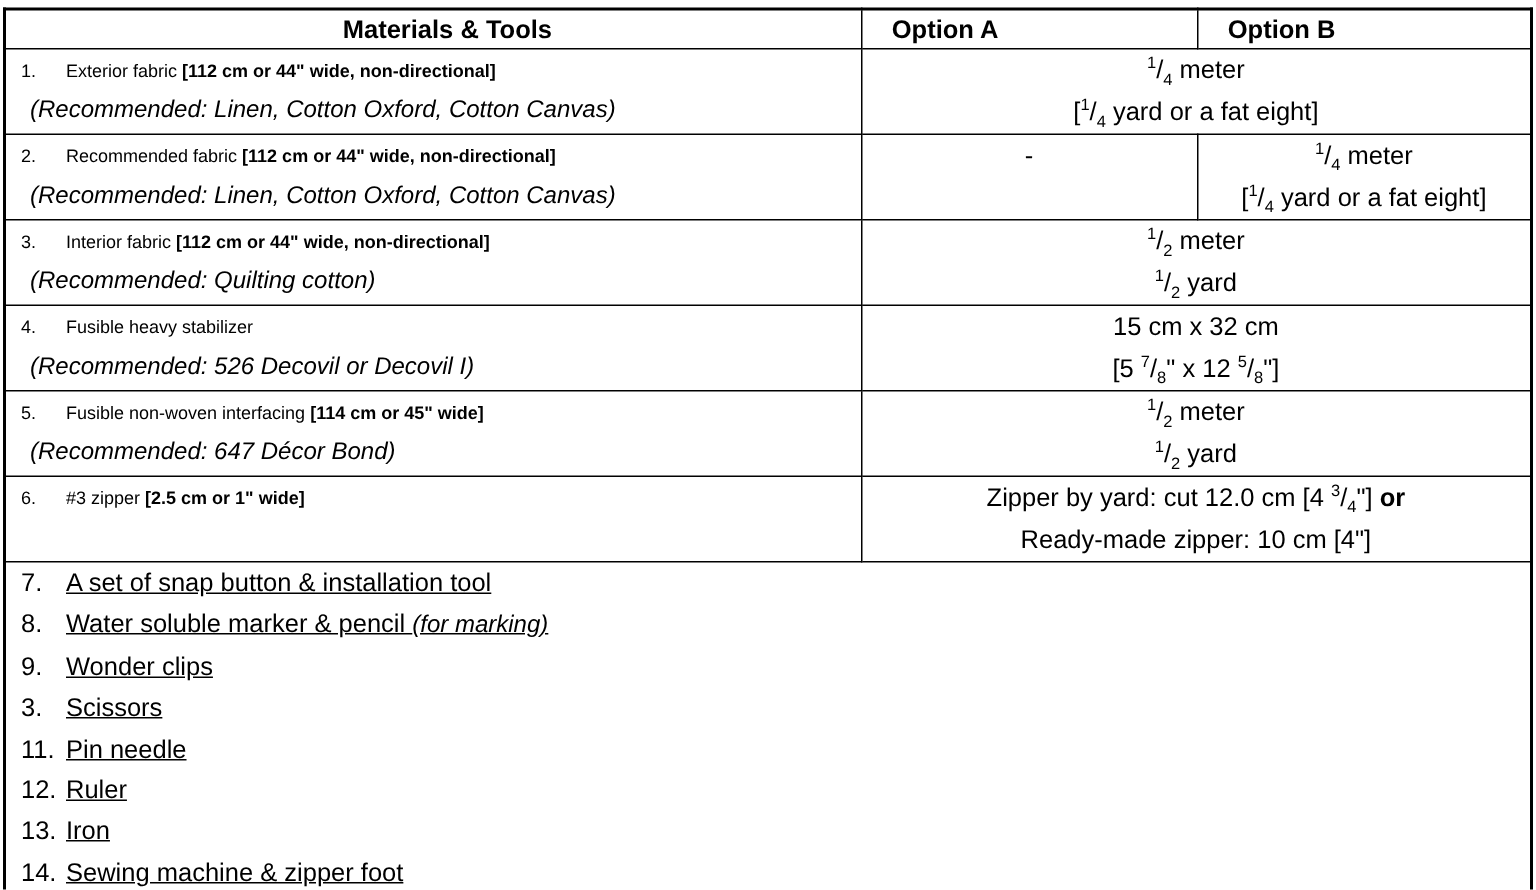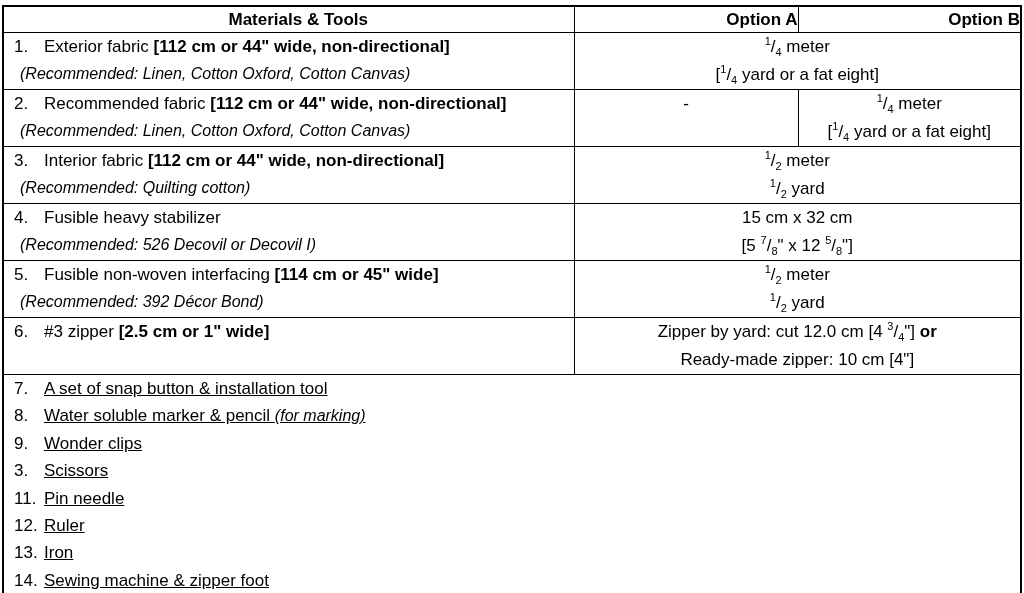--- a/index.html
+++ b/index.html
@@ -25,30 +25,31 @@
     padding: 0;
     overflow: hidden;
   }
   col.c1 { width: 571px; }
   col.c2 { width: 224px; }
   col.c3 { width: 223px; }
   tr.head-row th {
     height: 25px;
     font-size: 17px;
     font-weight: bold;
-    text-align: right;
+    text-align: left;
     vertical-align: middle;
+    padding-left: 20px;
   }
   tr.head-row th.first {
     text-align: center;
     padding-left: 19px;
   }
   tr.mat-row td { height: 54px; }
   .title-line {
-    font-size: 17px;
+    font-size: 12px;
     line-height: 28px;
     white-space: nowrap;
   }
   .num {
     display: inline-block;
     width: 40px;
     padding-left: 10px;
     box-sizing: border-box;
   }
   .note {
@@ -133,21 +134,21 @@
             <div class="note">(Recommended: 526 Decovil or Decovil I)</div>
           </td>
           <td class="opt-cell" colspan="2">
             <div class="opt-line"><span>15 cm x 32 cm</span></div>
             <div class="opt-line"><span>[5 </span><span class="frac"><sup>7</sup>/<sub>8</sub></span><span>" x 12 </span><span class="frac"><sup>5</sup>/<sub>8</sub></span><span>"]</span></div>
           </td>
         </tr>
         <tr class="mat-row">
           <td class="left-cell">
             <div class="title-line"><span class="num">5.</span><span><span>Fusible non-woven interfacing </span><span class="b">[114 cm or 45" wide]</span></span></div>
-            <div class="note">(Recommended: 392 Décor Bond)</div>
+            <div class="note">(Recommended: 647 Décor Bond)</div>
           </td>
           <td class="opt-cell" colspan="2">
             <div class="opt-line"><span class="frac"><sup>1</sup>/<sub>2</sub></span><span> meter</span></div>
             <div class="opt-line"><span class="frac"><sup>1</sup>/<sub>2</sub></span><span> yard</span></div>
           </td>
         </tr>
         <tr class="mat-row">
           <td class="left-cell">
             <div class="title-line"><span class="num">6.</span><span><span>#3 zipper </span><span class="b">[2.5 cm or 1" wide]</span></span></div>
           </td>

